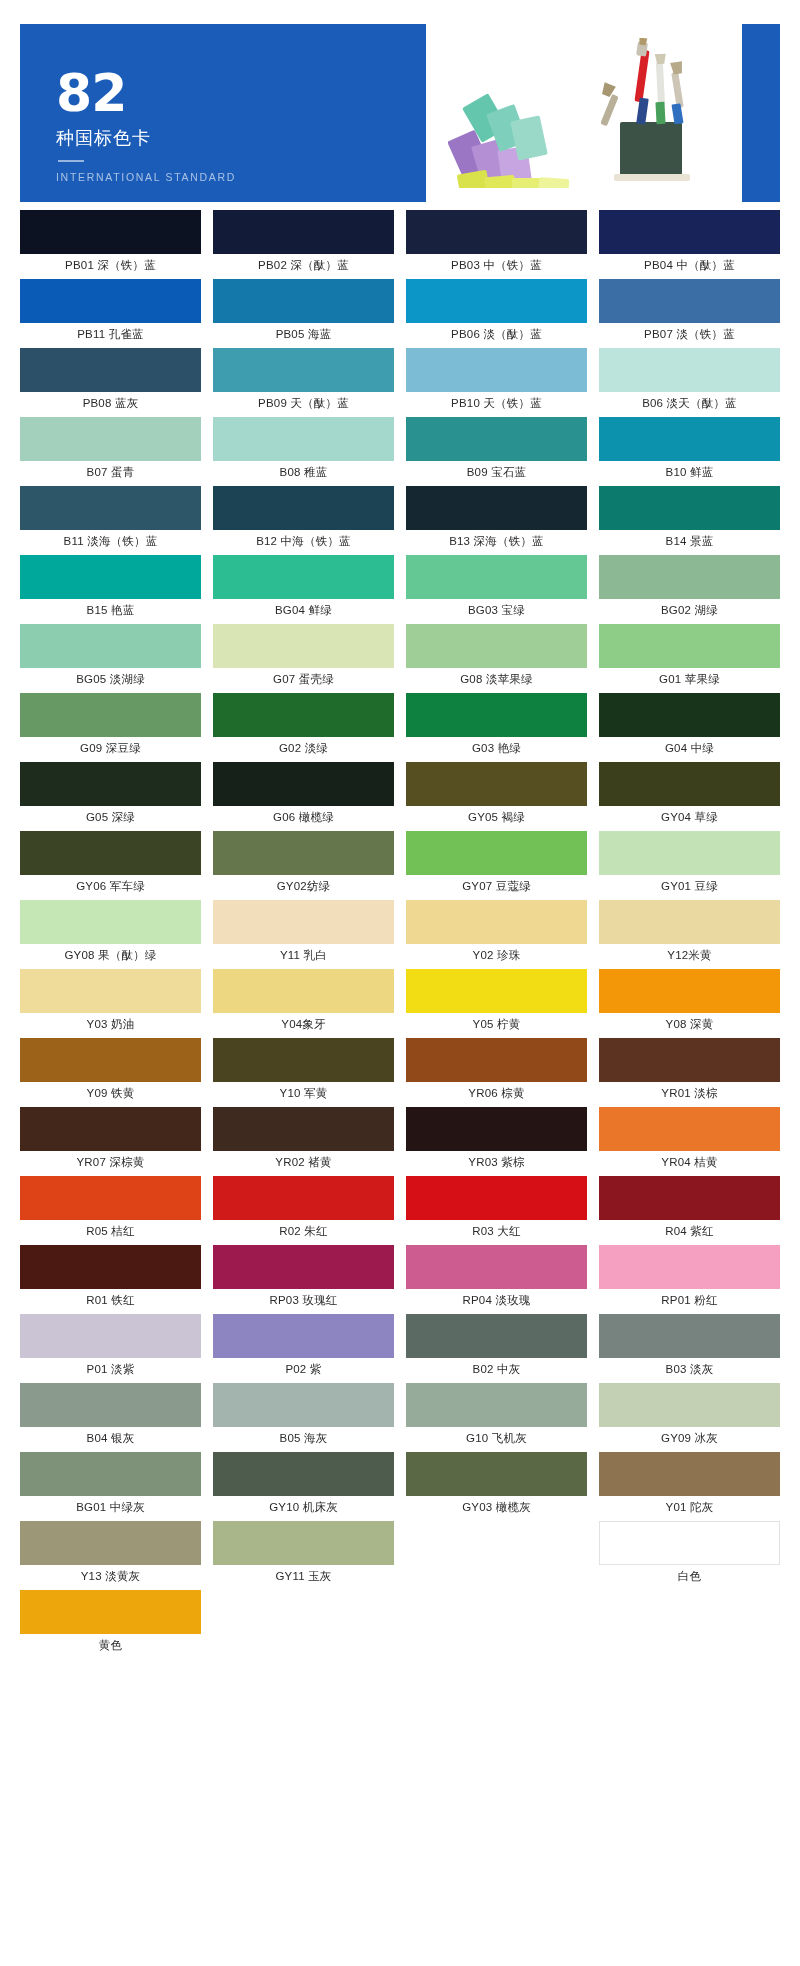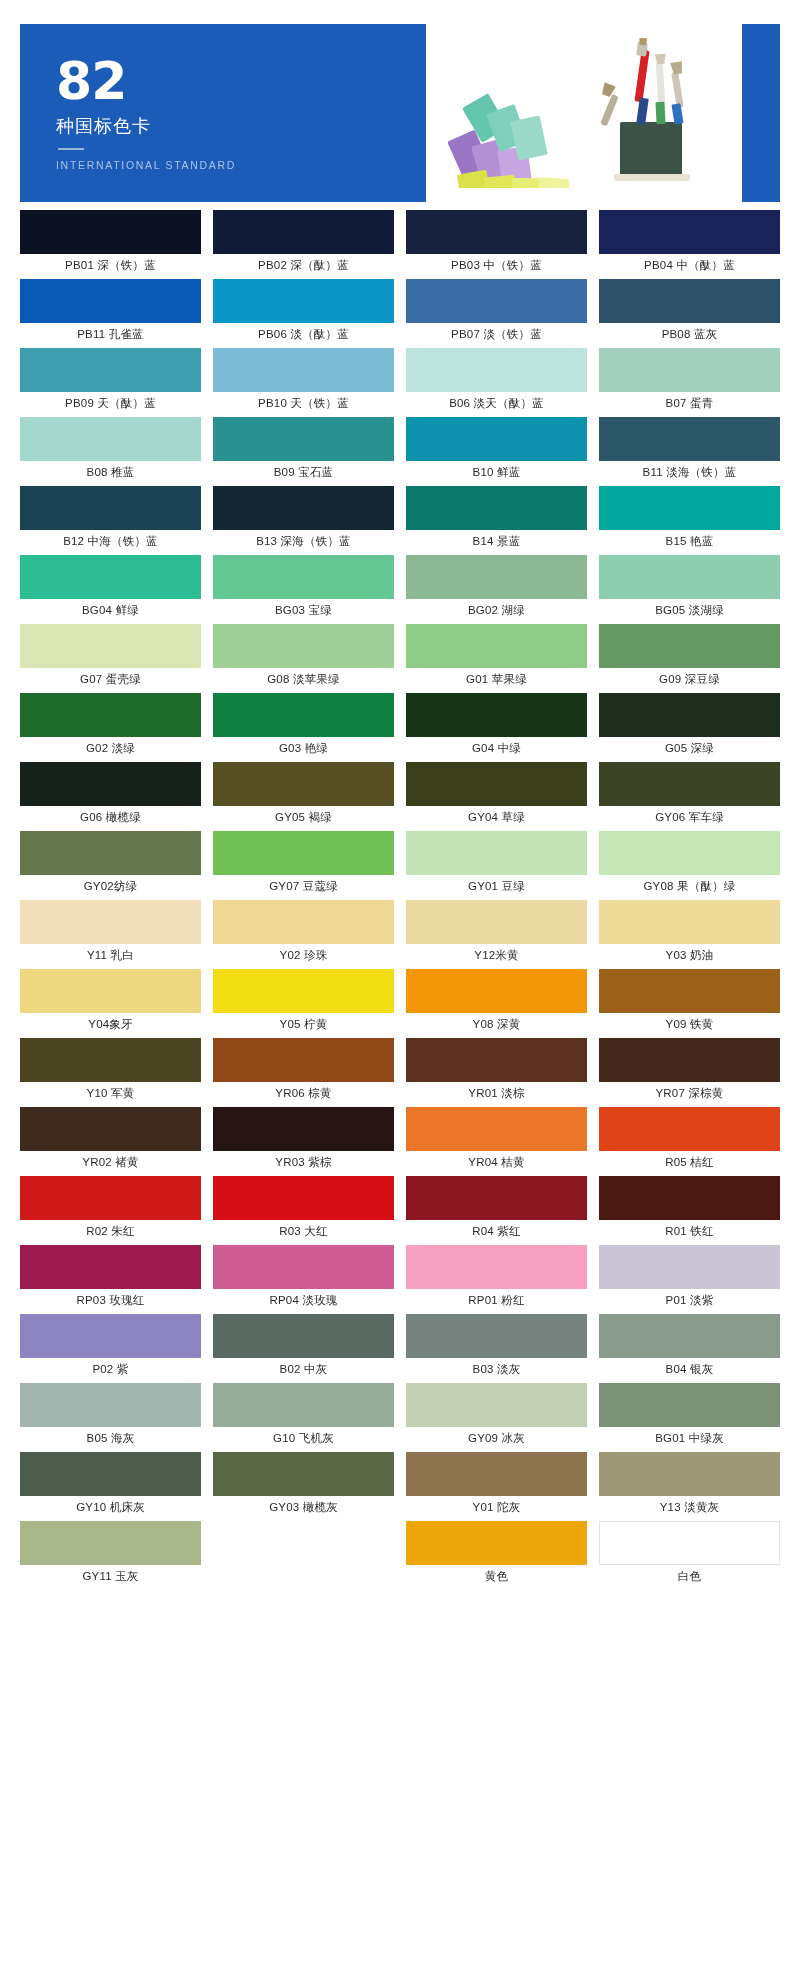--- a/index.html
+++ b/index.html
@@ -26,21 +26,21 @@
     height: 178px;
     margin: 24px 20px 0 20px;
     display: flex;
     align-items: stretch;
   }
   .header-blue {
     width: 406px;
     background: #1a5cb8;
     position: relative;
     flex: 0 0 auto;
-    padding: 32px 0 0 36px;
+    padding: 44px 0 0 36px;
     box-sizing: border-box;
   }
   .header-number {
     color: #ffffff;
     font-size: 52px;
     line-height: 50px;
     font-weight: bold;
     letter-spacing: -1px;
     font-family: "DejaVu Sans", sans-serif;
   }
@@ -191,20 +191,24 @@
       </div>
       <div class="cell">
         <div class="swatch" style="background: rgb(24, 36, 89);"></div>
         <div class="cell-label">PB04 中（酞）蓝</div>
       </div>
       <div class="cell">
         <div class="swatch" style="background: rgb(10, 91, 181);"></div>
         <div class="cell-label">PB11 孔雀蓝</div>
       </div>
       <div class="cell">
+        <div class="swatch" style="background: rgb(20, 120, 171);"></div>
+        <div class="cell-label">PB05 海蓝</div>
+      </div>
+      <div class="cell">
         <div class="swatch" style="background: rgb(12, 150, 200);"></div>
         <div class="cell-label">PB06 淡（酞）蓝</div>
       </div>
       <div class="cell">
         <div class="swatch" style="background: rgb(59, 110, 165);"></div>
         <div class="cell-label">PB07 淡（铁）蓝</div>
       </div>
       <div class="cell">
         <div class="swatch" style="background: rgb(44, 80, 104);"></div>
         <div class="cell-label">PB08 蓝灰</div>
@@ -483,26 +487,26 @@
       </div>
       <div class="cell">
         <div class="swatch" style="background: rgb(168, 182, 138);"></div>
         <div class="cell-label">GY11 玉灰</div>
       </div>
       <div class="cell empty">
         <div class="swatch"></div>
         <div class="cell-label"></div>
       </div>
       <div class="cell">
+        <div class="swatch bordered" style="background: rgb(255, 255, 255);"></div>
+        <div class="cell-label">白色</div>
+      </div>
+      <div class="cell">
         <div class="swatch" style="background: rgb(237, 167, 12);"></div>
         <div class="cell-label">黄色</div>
-      </div>
-      <div class="cell">
-        <div class="swatch bordered" style="background: rgb(255, 255, 255);"></div>
-        <div class="cell-label">白色</div>
       </div>
       <div class="cell empty">
         <div class="swatch"></div>
         <div class="cell-label"></div>
       </div>
     </div>
 
 </div>
 
 </body></html>

